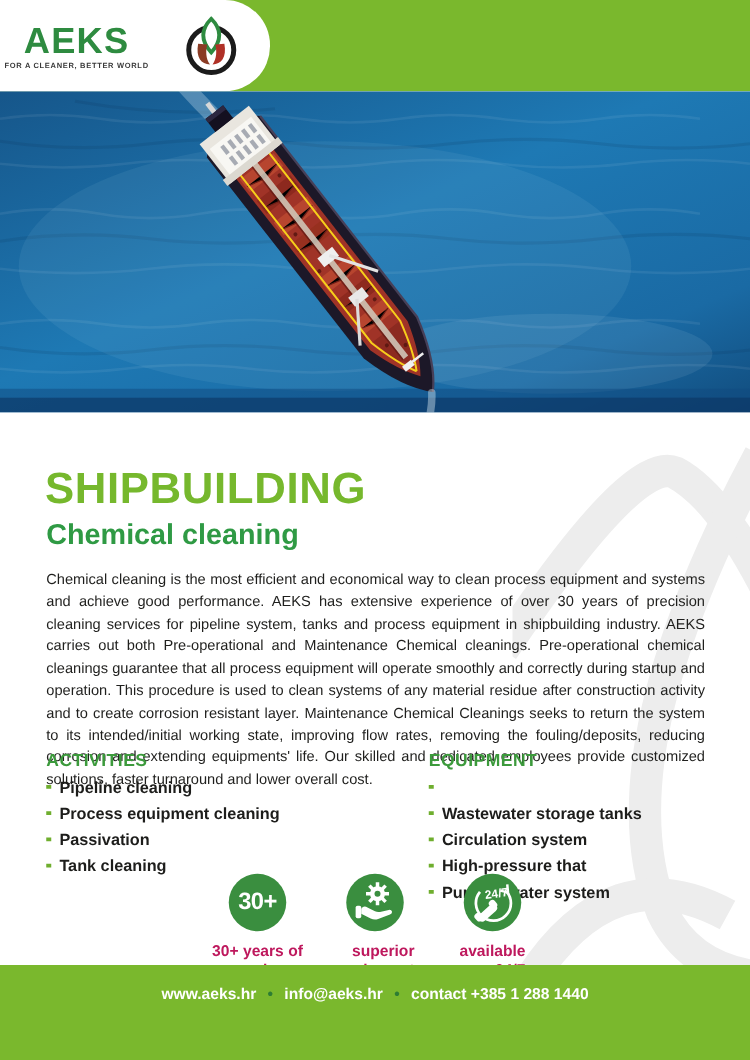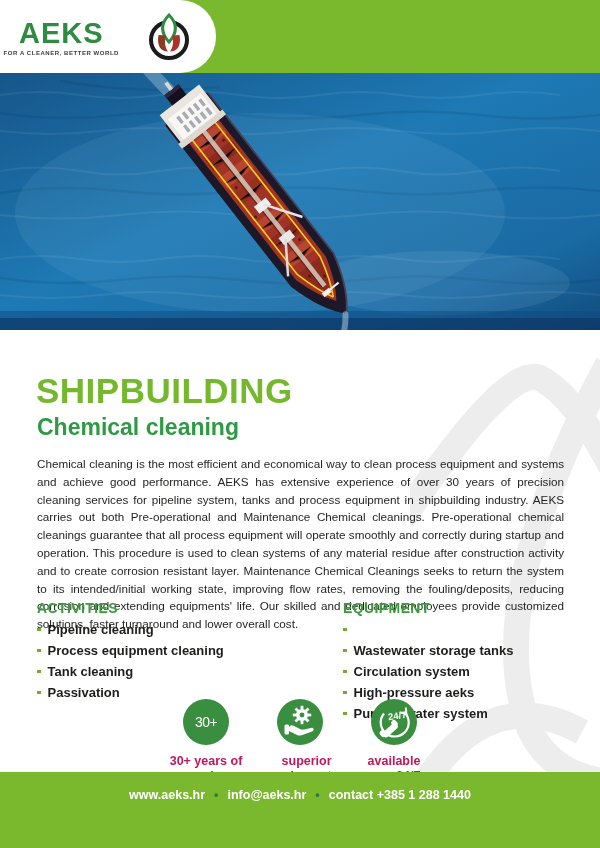--- a/index.html
+++ b/index.html
@@ -35,21 +35,21 @@
   .l-activities{left:37px;}
   .l-equipment{left:343px;}
   .li{display:flex;align-items:center;height:21px;}
   .bullet{width:3.5px;height:3.5px;background:#6fae2e;margin-right:7px;flex:none;}
 
   
   .badges{position:absolute;top:351px;left:0;width:600px;display:flex;justify-content:center;}
   .badge{width:94px;display:flex;flex-direction:column;align-items:center;}
   .circle{position:relative;width:46px;height:46px;border-radius:50%;background:#3a8e3f;
           display:flex;align-items:center;justify-content:center;}
-  .circle-num{color:#fff;font-size:14px;font-weight:normal;letter-spacing:-.5px;}
+  .circle-num{color:#fff;font-size:19px;font-weight:bold;letter-spacing:-.5px;}
   .circle svg{position:absolute;top:0;left:0;}
   .v247{position:absolute;top:11px;left:17px;color:#fff;font-size:9.5px;font-weight:bold;
         transform:rotate(-8deg);}
   .badge-label{margin-top:9px;text-align:right;font-size:12.5px;font-weight:bold;
                color:#be185d;line-height:15px;}
 
   
   .footer{position:absolute;top:772px;left:0;width:600px;height:76px;background:#7ab82d;
           box-sizing:border-box;padding-top:16px;text-align:center;color:#fff;
           font-size:12.5px;font-weight:bold;z-index:1;}
@@ -207,43 +207,43 @@
       <div class="li">
           <span class="bullet"></span>
           <span>Pipeline cleaning</span>
         </div>
       <div class="li">
           <span class="bullet"></span>
           <span>Process equipment cleaning</span>
         </div>
       <div class="li">
           <span class="bullet"></span>
+          <span>Passivation</span>
+        </div>
+      <div class="li">
+          <span class="bullet"></span>
           <span>Tank cleaning</span>
         </div>
-      <div class="li">
-          <span class="bullet"></span>
-          <span>Passivation</span>
-        </div>
     </div>
 
     <div class="list l-equipment">
       <div class="li">
           <span class="bullet"></span>
         </div>
       <div class="li">
           <span class="bullet"></span>
           <span>Wastewater storage tanks</span>
         </div>
       <div class="li">
           <span class="bullet"></span>
           <span>Circulation system</span>
         </div>
       <div class="li">
           <span class="bullet"></span>
-          <span>High-pressure aeks</span>
+          <span>High-pressure that</span>
         </div>
       <div class="li">
           <span class="bullet"></span>
           <span>Purified water system</span>
         </div>
     </div>
 
     <div class="badges">
       <div class="badge">
         <div class="circle">

